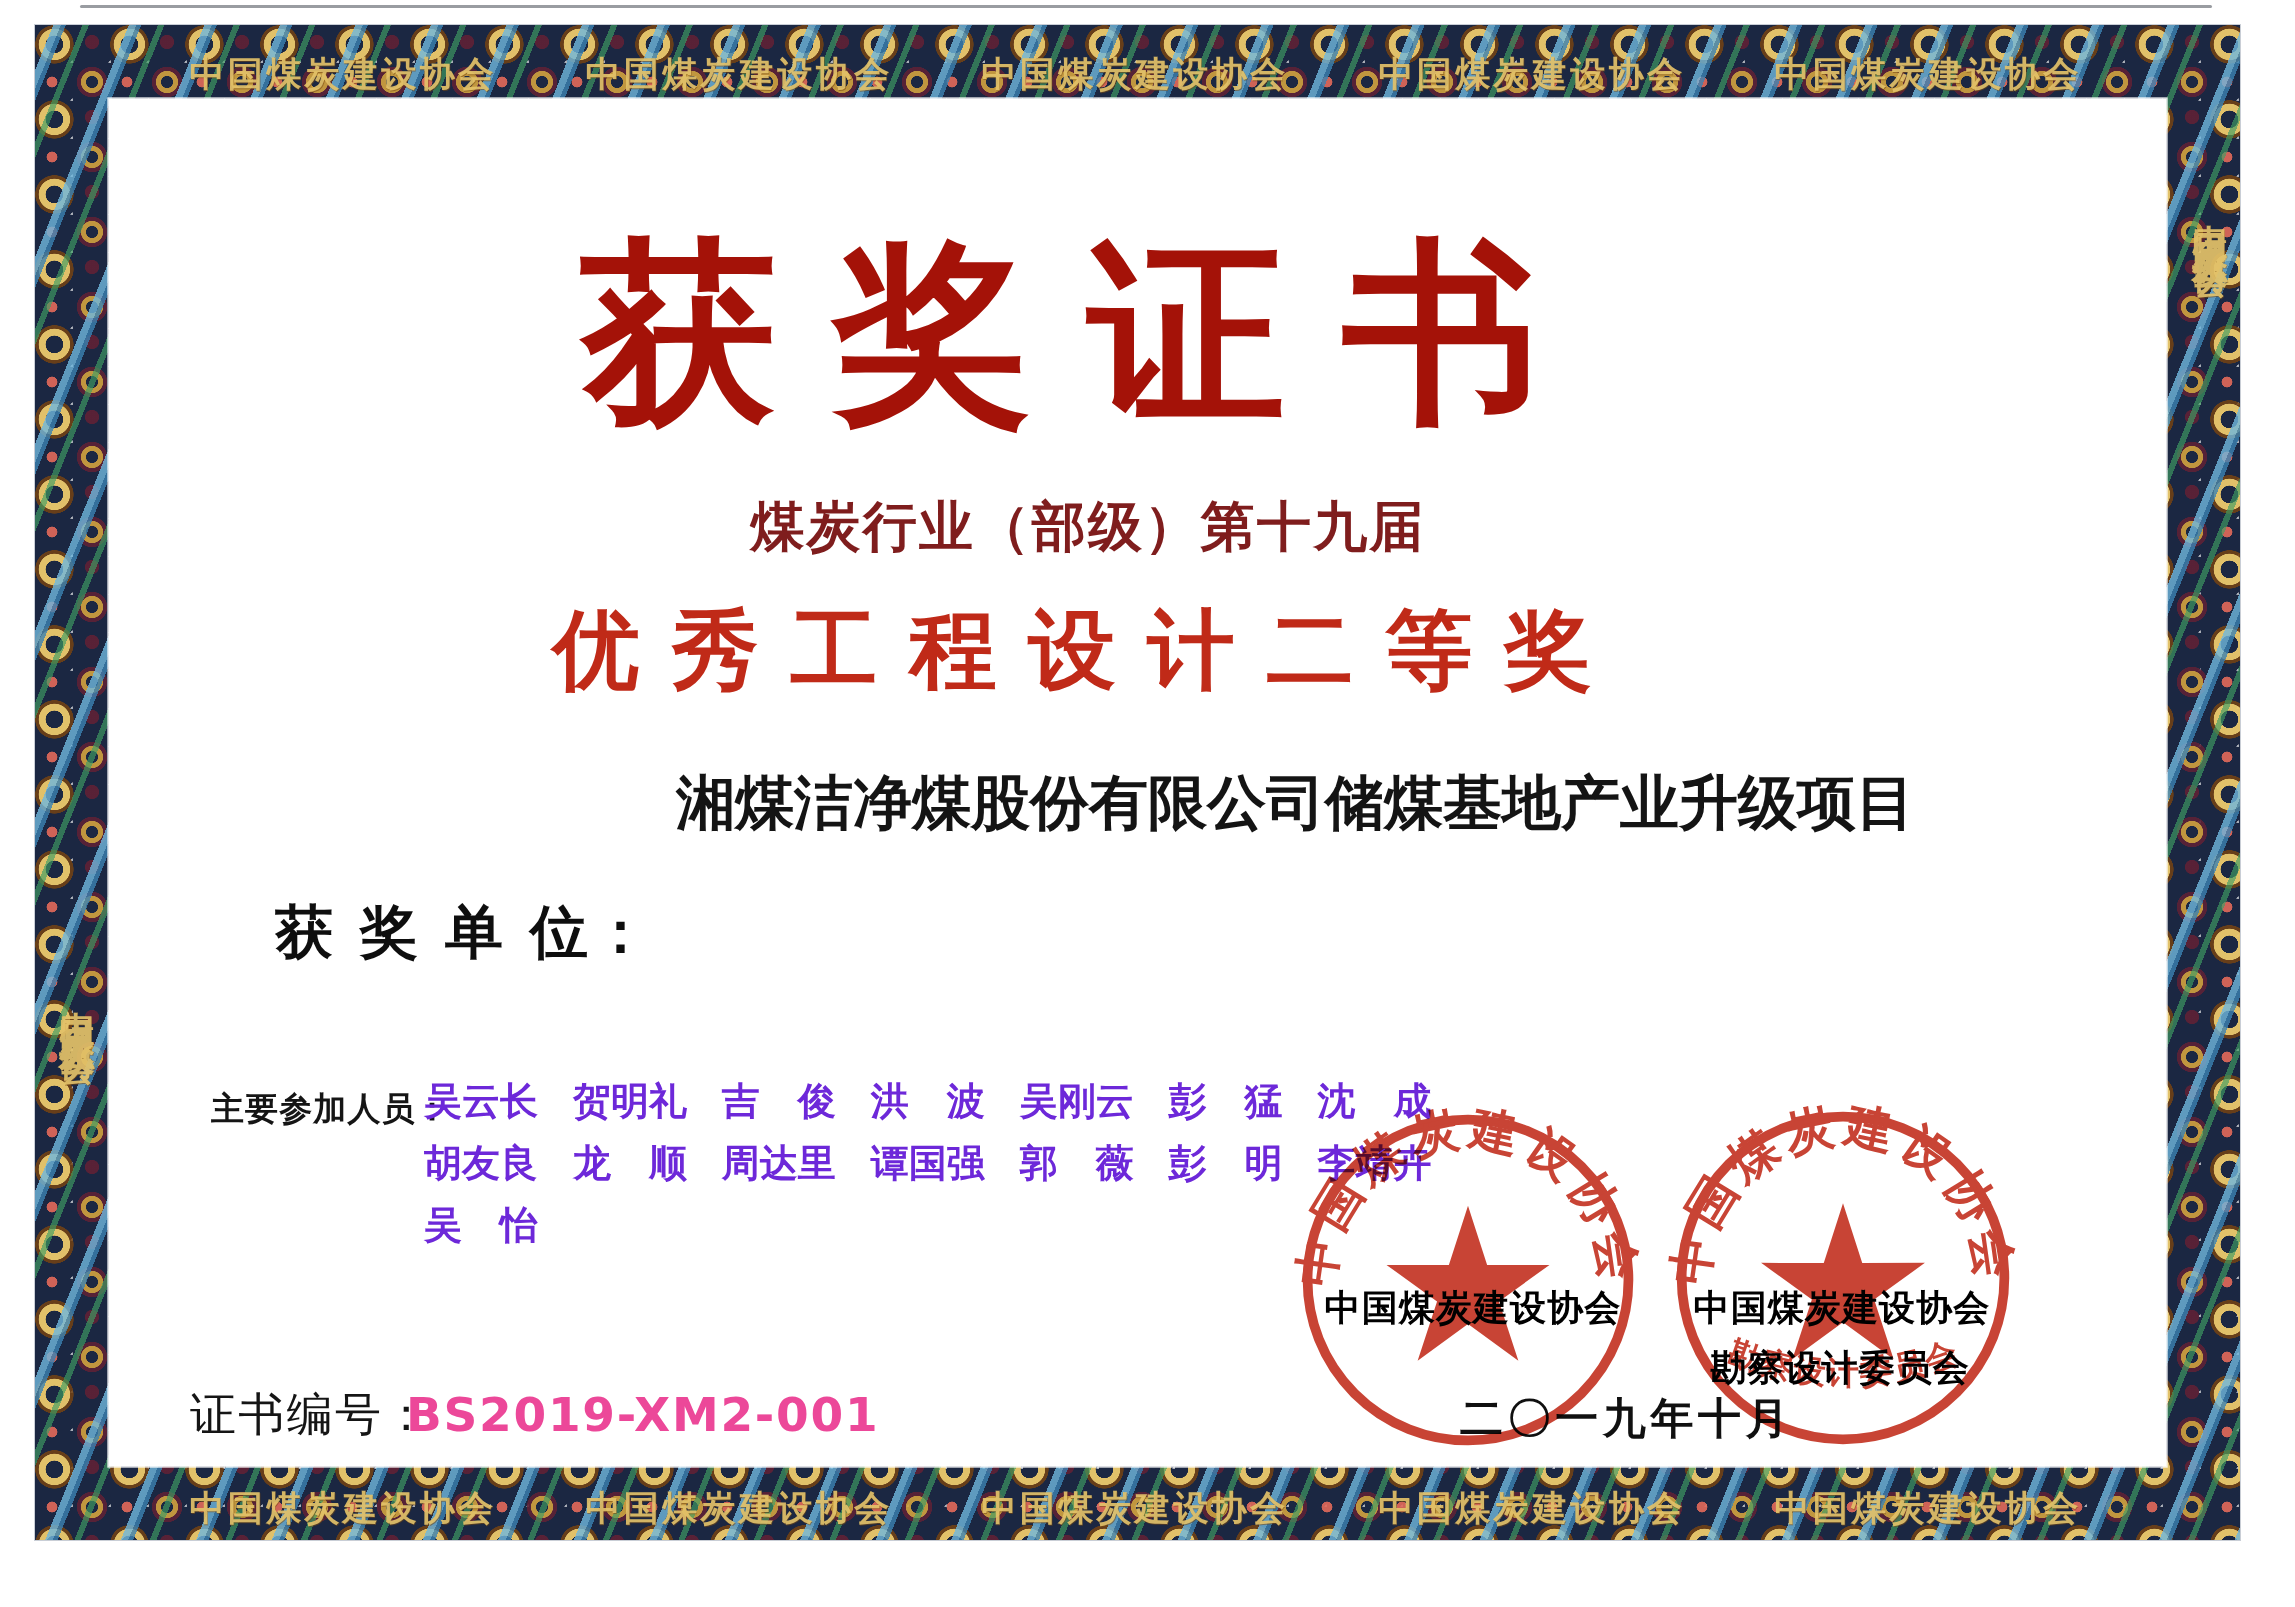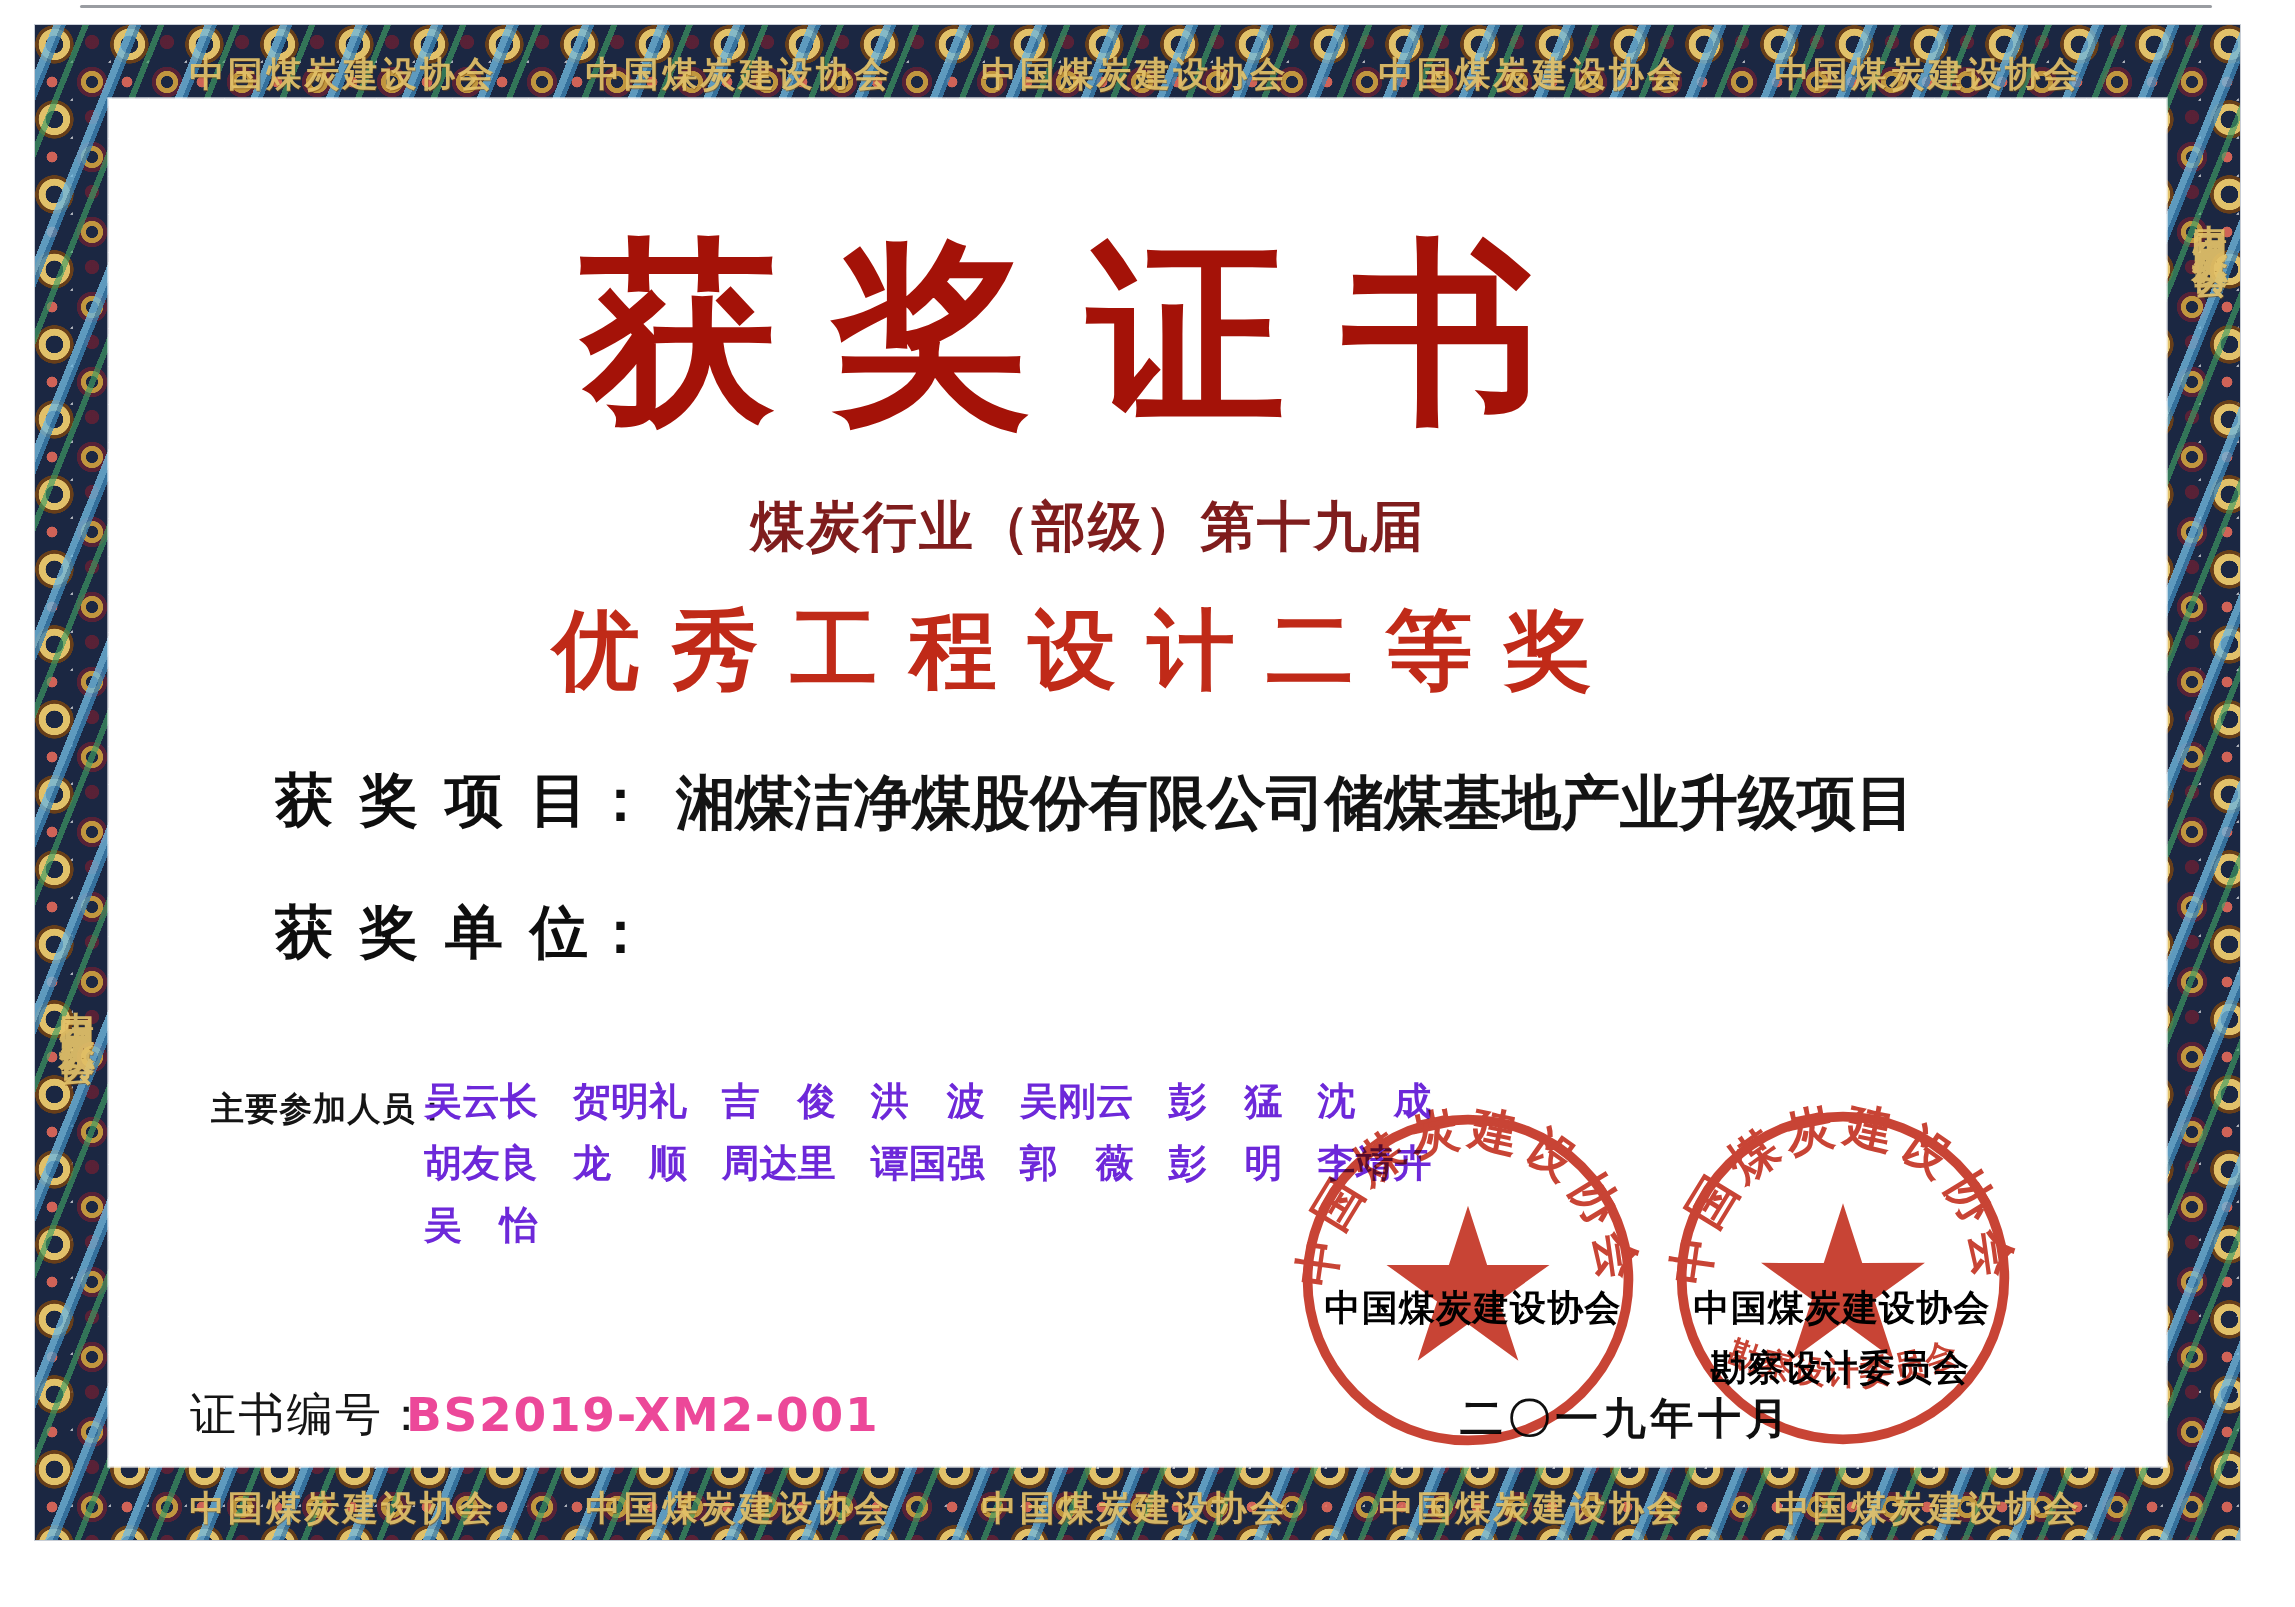--- a/index.html
+++ b/index.html
@@ -88,21 +88,20 @@
     <span class="wm" style="left:1893px;top:1460px">中国煤炭建设协会</span>
     <span class="wm v" style="left:18px;top:958px">中国煤炭建设协会</span>
     <span class="wm v" style="left:2151px;top:171px">中国煤炭建设协会</span>
     <div class="inner"></div>
   </div>
 
   <div class="center-line cert-title">获奖证书</div>
   <div class="center-line cert-subtitle">煤炭行业（部级）第十九届</div>
   <div class="center-line cert-award">优秀工程设计二等奖</div>
 
-  <div class="field-label" style="left:275px;top:762px">获 奖 项 目：</div>
   <div class="field-value" style="left:676px;top:764px">湘煤洁净煤股份有限公司储煤基地产业升级项目</div>
 
   <div class="field-label" style="left:275px;top:894px">获 奖 单 位：</div>
 
   <div class="participants-label">主要参加人员：</div>
   <div class="names-row" style="top:1076px">
     <span class="name">吴云长</span>
     <span class="name">贺明礼</span>
     <span class="name">吉　俊</span>
     <span class="name">洪　波</span>

